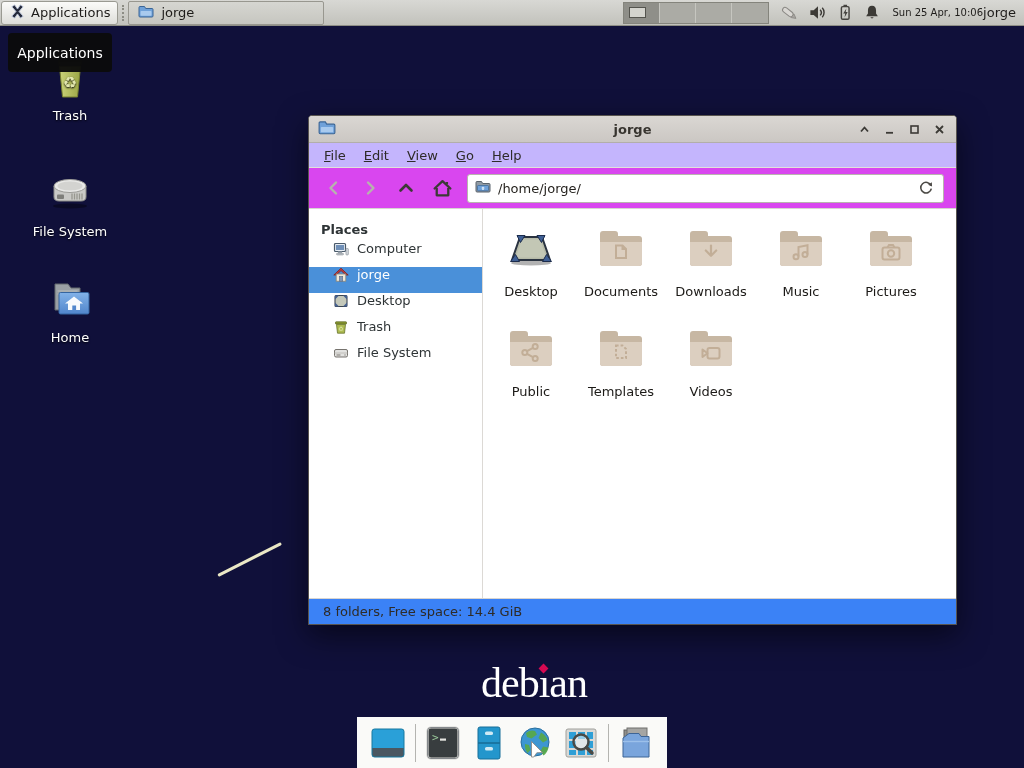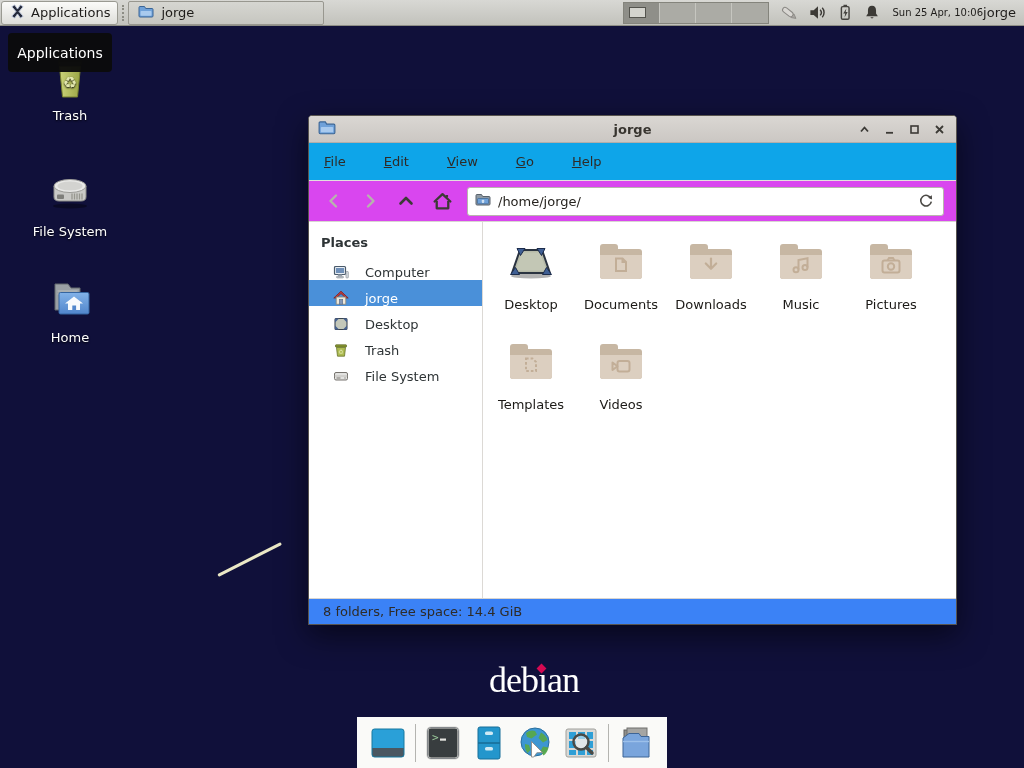--- a/index.html
+++ b/index.html
@@ -40,21 +40,21 @@
   .dicon .dlabel { margin-top:6px; white-space:nowrap; }
   #di-trash { left:20px; top:54px; }
   #di-fs    { left:20px; top:170px; }
   #di-home  { left:20px; top:276px; }
 
   .wline { position:absolute; left:218px; top:574px; width:71px; height:3px; border-radius:2px;
     background:#ebe8c6; transform:rotate(-26.9deg); transform-origin:left center; }
 
   
   .debian { position:absolute; left:0; right:0; top:659px; text-align:center;
-    font-family:"Liberation Serif","DejaVu Serif",serif; font-size:36px; color:#fff; letter-spacing:-1px;margin-left:44px; }
+    font-family:"Liberation Serif","DejaVu Serif",serif; font-size:42px; color:#fff; letter-spacing:-1px;margin-left:44px; }
   .di { display:inline-block; position:relative; }
   .ddot { position:absolute; left:50%; top:6px; width:7px; height:7px; margin-left:-4px;
     background:#d70a53; transform:rotate(45deg); }
 
   
   .dock { position:absolute; left:50%; bottom:0; transform:translateX(-50%); width:310px; height:51px;
     background:#fafaf8; display:flex; align-items:center; justify-content:center; gap:8px; z-index:10; }
   .dock .dbtn { width:38px; height:38px; display:flex; align-items:center; justify-content:center; }
   .dock .dsep { width:1px; height:38px; background:#b4b4b0; }
 
@@ -63,36 +63,36 @@
     background:#fff; border:1px solid #58544f; border-radius:4px 4px 0 0;
     box-shadow:0 10px 30px rgba(0,0,0,.55); display:flex; flex-direction:column; z-index:20; }
   .titlebar { height:27px; background:linear-gradient(#dad7d3,#cbc7c3); border-bottom:1px solid #b2aeaa;
     border-radius:3px 3px 0 0; position:relative; display:flex; align-items:center; padding:0 9px; }
   .titlebar .wtitle { position:absolute; left:0; right:0; text-align:center; font-weight:bold;
     font-size:13px; color:#37342f; }
   .wicon { position:relative; z-index:2; }
   .wcontrols { position:absolute; right:10px; top:0; bottom:0; display:flex; align-items:center; gap:11px; z-index:2; }
   .wcbtn { width:14px; height:14px; display:flex; align-items:center; justify-content:center; }
 
-  .menubar { height:38px; background:#0ea5e9; display:flex; align-items:center; padding-left:6px;
-    border-bottom:1px solid #e2e0dd;gap:20px; }
+  .menubar { height:25px; background:#c4b5fd; display:flex; align-items:center; padding-left:6px;
+    border-bottom:1px solid #e2e0dd; }
   .mi { padding:0 9px; color:#2e2b28; }
 
   .toolbar { height:41px; background:#d946ef; border-bottom:1px solid #d8d5d1;
     display:flex; align-items:center; padding:0 12px 0 10px; }
   .navbtn { width:30px; height:30px; display:flex; align-items:center; justify-content:center; margin-right:6px; }
   .pathbar { flex:1; height:29px; margin-left:4px; background:#fff; border:1px solid #b8b4ae; border-radius:3px;
     display:flex; align-items:center; padding:0 7px; gap:7px; }
   .pathtext { flex:1; color:#26231f; }
   .reloadbtn { width:20px; height:20px; display:flex; align-items:center; justify-content:center; }
 
   .content { flex:1; display:flex; min-height:0; }
   .sidebar { width:174px; background:#fff; border-right:1px solid #dcd9d5; padding-top:8px; color:#2e3436; }
   .sb-header { font-weight:bold; height:24px; display:flex; align-items:center; padding-left:12px; }
-  .sb-item { height:26px; display:flex; align-items:flex-end; gap:16px; padding-left:24px; }
+  .sb-item { height:26px; display:flex; align-items:flex-start; gap:8px; padding-left:24px; }
   .sb-item svg { flex:none; display:block; }
   .sb-item.selected { background:#4a90d9; color:#fff; }
 
   .main { flex:1; padding:10px 0 0 3px; display:flex; flex-wrap:wrap; align-content:flex-start; }
   .fitem { width:90px; height:100px; display:flex; flex-direction:column; align-items:center; padding-top:8px; }
   .fitem .flabel { margin-top:10px; color:#1c1a17; white-space:nowrap; }
 
   .statusbar { height:26px; background:#3b82f6; border-top:1px solid #d8d5d1;
     display:flex; align-items:center; padding-left:14px; color:#2e2b28; }
 </style>
@@ -449,20 +449,36 @@
               <g fill="none" stroke="#c2ae97" stroke-width="2">
                   <rect x="15.5" y="19.5" width="17" height="12" rx="2"></rect>
                   <circle cx="24" cy="25.5" r="3.2"></circle>
                   <path d="M20.5 19.5 l1.5-2.5 h4 l1.5 2.5"></path>
                 </g>
             </svg>
           </span>
           <span class="flabel">Pictures</span>
         </div>
 
+        <div class="fitem">
+          <span>
+            <svg width="48" height="44" viewBox="0 0 48 42">
+              <path d="M3 11 v-5 a3 3 0 0 1 3-3 h12 a3 3 0 0 1 3 3 v5 z" fill="#c7b7a3"></path>
+              <rect x="3" y="8" width="42" height="30" rx="3" fill="#c7b7a3"></rect>
+              <path d="M3 14 h42 v21 a3 3 0 0 1 -3 3 H6 a3 3 0 0 1 -3 -3 z" fill="#dccfc0"></path>
+              <g fill="none" stroke="#c2ae97" stroke-width="2">
+                  <circle cx="17.8" cy="24.5" r="2.5"></circle>
+                  <circle cx="28.2" cy="18.5" r="2.5"></circle>
+                  <circle cx="28.2" cy="30.5" r="2.5"></circle>
+                  <path d="M20 23.2 l6-3.4 M20 25.8 l6 3.4"></path>
+                </g>
+            </svg>
+          </span>
+          <span class="flabel">Public</span>
+        </div>
 
         <div class="fitem">
           <span>
             <svg width="48" height="44" viewBox="0 0 48 42">
               <path d="M3 11 v-5 a3 3 0 0 1 3-3 h12 a3 3 0 0 1 3 3 v5 z" fill="#c7b7a3"></path>
               <rect x="3" y="8" width="42" height="30" rx="3" fill="#c7b7a3"></rect>
               <path d="M3 14 h42 v21 a3 3 0 0 1 -3 3 H6 a3 3 0 0 1 -3 -3 z" fill="#dccfc0"></path>
               <g fill="none" stroke="#c2ae97" stroke-width="2" stroke-dasharray="2.6 2">
                   <path d="M19 17.5 h6.5 l3.5 3.5 v9 h-10 z"></path>
                 </g>

